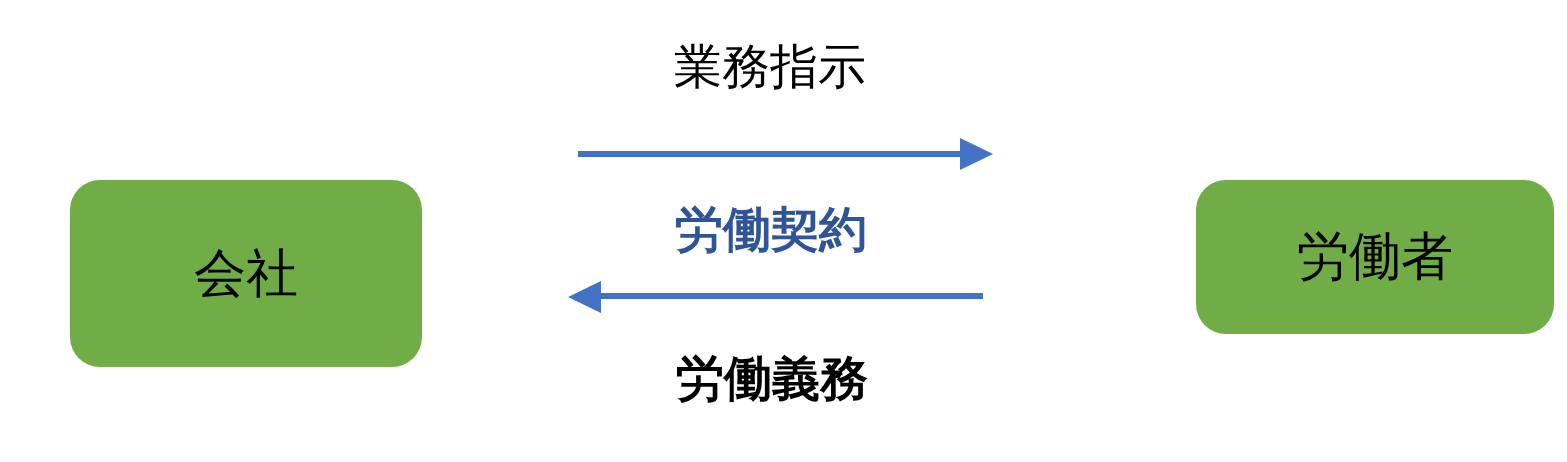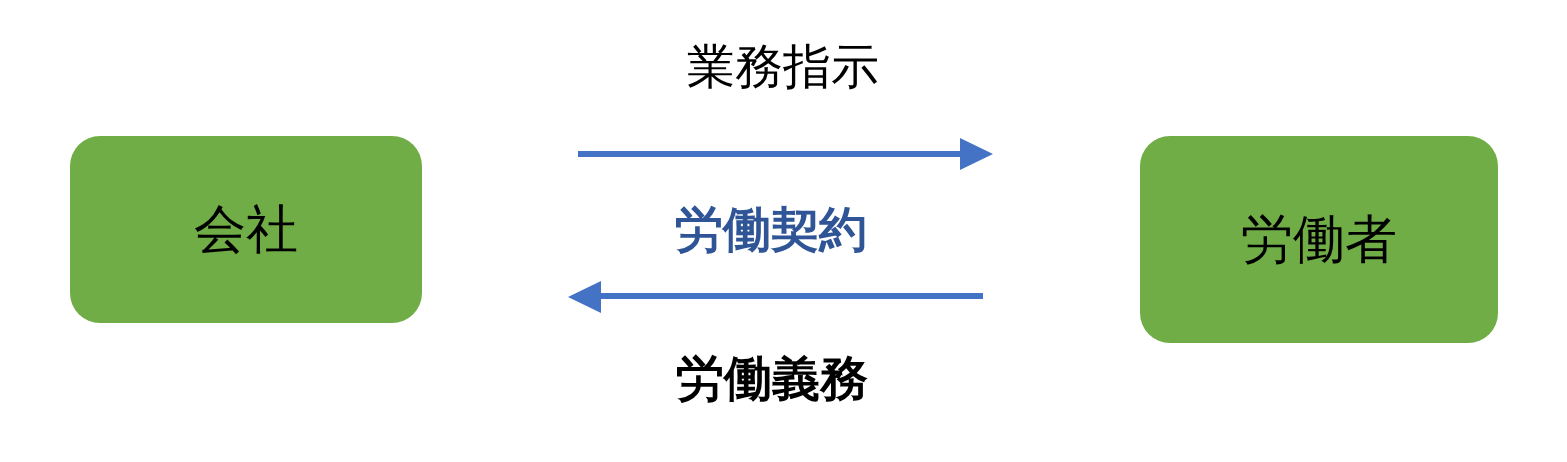--- a/index.html
+++ b/index.html
@@ -18,23 +18,24 @@
   .node {
     position: absolute;
     background: #70AD47;
     border-radius: 30px;
     display: flex;
     align-items: center;
     justify-content: center;
     font-size: 52px;
     color: #000000;
     white-space: nowrap;
+    margin-top: 44px;
   }
   .node-company { left: 70px;  top: 136px; width: 352px; height: 187px; }
-  .node-worker  { left: 1140px; top: 136px; width: 358px; height: 207px; }
+  .node-worker  { left: 1196px; top: 136px; width: 358px; height: 154px; }
   .label-column {
     position: absolute;
     left: 643px;
     top: 15px;
     width: 285px;
     height: 415px;
     background: #ffffff;
   }
   .arrows-layer {
     position: absolute;
@@ -44,21 +45,21 @@
     height: 462px;
   }
   .rel-label {
     position: absolute;
     transform: translate(-50%, -50%);
     font-size: 48px;
     line-height: 1;
     white-space: nowrap;
     color: #000000;
   }
-  .rel-label-instruction { left: 770px; top: 67px; margin-left: 13px; }
+  .rel-label-instruction { left: 770px; top: 67px; }
   .rel-label-contract    { left: 771px; top: 230px; color: #2F5597; font-weight: bold; }
   .rel-label-duty        { left: 772px; top: 379px; font-weight: bold; }
 </style>
 </head>
 <body>
 
 <div class="canvas">
 
   <div class="label-column"></div>
 

